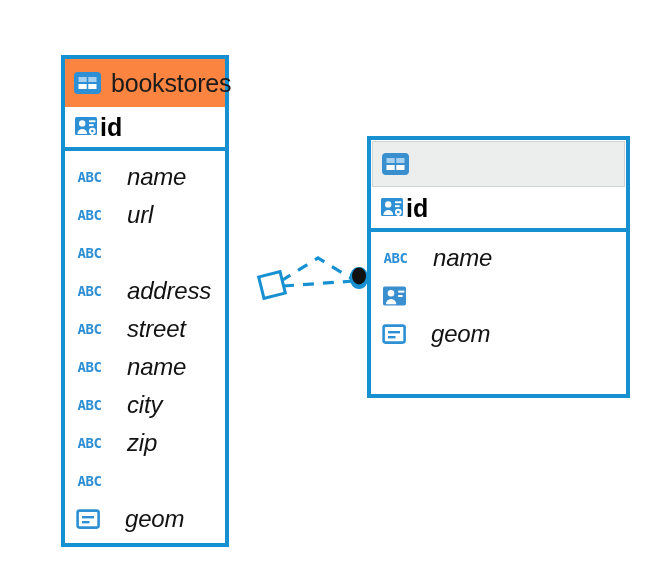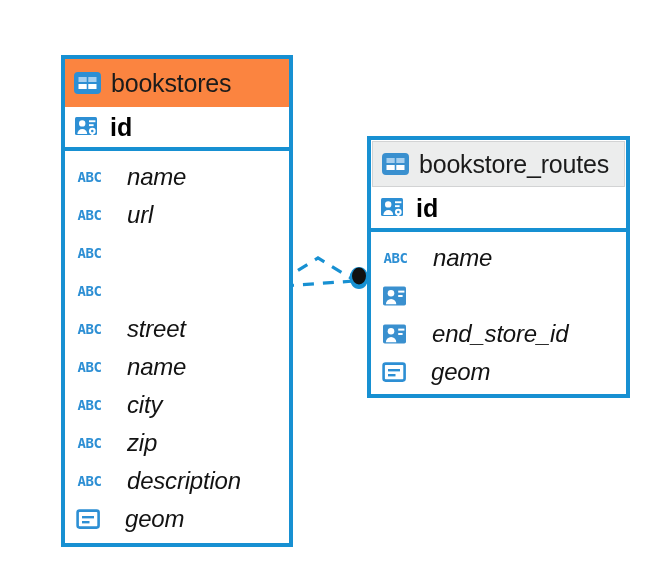--- a/index.html
+++ b/index.html
@@ -52,21 +52,20 @@
     white-space: nowrap;
   }
 
   
   .pk-row {
     box-sizing: border-box;
     height: 44px;
     display: flex;
     align-items: center;
     padding-left: 9px;
-    gap: 10px;
     border-bottom: 4px solid #1790d2;
   }
   .pk-label {
     font-size: 25px;
     font-weight: bold;
     color: #000000;
   }
 
   .field-list {
     padding-top: 7px;
@@ -131,21 +130,21 @@
     <g transform="translate(272,285) rotate(-14)">
       <rect x="-11" y="-11" width="22" height="22" fill="#ffffff" stroke="#1790d2" stroke-width="3"></rect>
     </g>
 
     <g>
       <ellipse cx="359" cy="278" rx="9.5" ry="11" fill="#1790d2"></ellipse>
       <ellipse cx="359" cy="276" rx="7" ry="8.5" fill="#111111"></ellipse>
     </g>
   </svg>
 
-  <div class="entity" style="left:61px; top:55px; width:232px; height:492px;">
+  <div class="entity" style="left:61px; top:55px; width:168px; height:492px;">
 
     <div class="entity-header accent">
       <span class="icon">
         <svg width="27" height="22" viewBox="0 0 27 22">
           <rect x="1.5" y="1.5" width="24" height="19" rx="2.5" fill="#2d8fd4" stroke="#2d8fd4" stroke-width="3"></rect>
           <rect x="4.5" y="5" width="8.2" height="5" fill="#a7cfee"></rect>
           <rect x="14.3" y="5" width="8.2" height="5" fill="#a7cfee"></rect>
           <rect x="4.5" y="12" width="8.2" height="5" fill="#ffffff"></rect>
           <rect x="14.3" y="12" width="8.2" height="5" fill="#ffffff"></rect>
         </svg>
@@ -181,20 +180,21 @@
         <span class="icon abc-icon">ABC</span>
         <span class="field-label">url</span>
       </div>
 
       <div class="field-row">
         <span class="icon abc-icon">ABC</span>
       </div>
 
       <div class="field-row">
         <span class="icon abc-icon">ABC</span>
+        <span class="field-label">address</span>
       </div>
 
       <div class="field-row">
         <span class="icon abc-icon">ABC</span>
         <span class="field-label">street</span>
       </div>
 
       <div class="field-row">
         <span class="icon abc-icon">ABC</span>
         <span class="field-label">name</span>
@@ -205,21 +205,20 @@
         <span class="field-label">city</span>
       </div>
 
       <div class="field-row">
         <span class="icon abc-icon">ABC</span>
         <span class="field-label">zip</span>
       </div>
 
       <div class="field-row">
         <span class="icon abc-icon">ABC</span>
-        <span class="field-label">description</span>
       </div>
 
       <div class="field-row">
         <span class="icon">
           <svg width="25" height="22" viewBox="0 0 25 22">
             <rect x="1.6" y="2.6" width="21" height="17" rx="2" fill="#ffffff" stroke="#2d8fd4" stroke-width="2.6"></rect>
             <rect x="6" y="8" width="12" height="2.4" fill="#2d8fd4"></rect>
             <rect x="6" y="13" width="7.5" height="2.4" fill="#2d8fd4"></rect>
           </svg>
         </span>
@@ -234,21 +233,20 @@
     <div class="entity-header neutral">
       <span class="icon">
         <svg width="27" height="22" viewBox="0 0 27 22">
           <rect x="1.5" y="1.5" width="24" height="19" rx="2.5" fill="#3a90cf" stroke="#3a90cf" stroke-width="3"></rect>
           <rect x="4.5" y="5" width="8.2" height="5" fill="#a7cfee"></rect>
           <rect x="14.3" y="5" width="8.2" height="5" fill="#a7cfee"></rect>
           <rect x="4.5" y="12" width="8.2" height="5" fill="#ffffff"></rect>
           <rect x="14.3" y="12" width="8.2" height="5" fill="#ffffff"></rect>
         </svg>
       </span>
-      <span class="entity-title">bookstore_routes</span>
     </div>
 
     <div class="pk-row">
       <span class="icon">
         <svg width="26" height="24" viewBox="0 0 26 24">
           <rect x="1" y="2" width="22" height="18" rx="1.5" fill="#2d8fd4"></rect>
           <circle cx="8.2" cy="8.4" r="3.2" fill="#ffffff"></circle>
           <path d="M 3.4 19 a 4.9 4.9 0 0 1 9.8 0 z" fill="#ffffff"></path>
           <rect x="15" y="5.3" width="6.4" height="1.9" fill="#ffffff"></rect>
           <rect x="15" y="9.2" width="4.6" height="1.9" fill="#ffffff"></rect>
@@ -273,32 +271,20 @@
           <svg width="26" height="22" viewBox="0 0 26 22">
             <rect x="1" y="1.5" width="23" height="19" rx="1.8" fill="#3a90cf"></rect>
             <circle cx="9" cy="8.2" r="3.3" fill="#ffffff"></circle>
             <path d="M 3.9 19.3 a 5.2 5.2 0 0 1 10.4 0 z" fill="#ffffff"></path>
             <rect x="16.2" y="5.6" width="6.2" height="2" fill="#ffffff"></rect>
             <rect x="16.2" y="10" width="4.4" height="2" fill="#ffffff"></rect>
           </svg>
         </span>
       </div>
 
-      <div class="field-row">
-        <span class="icon">
-          <svg width="26" height="22" viewBox="0 0 26 22">
-            <rect x="1" y="1.5" width="23" height="19" rx="1.8" fill="#3a90cf"></rect>
-            <circle cx="9" cy="8.2" r="3.3" fill="#ffffff"></circle>
-            <path d="M 3.9 19.3 a 5.2 5.2 0 0 1 10.4 0 z" fill="#ffffff"></path>
-            <rect x="16.2" y="5.6" width="6.2" height="2" fill="#ffffff"></rect>
-            <rect x="16.2" y="10" width="4.4" height="2" fill="#ffffff"></rect>
-          </svg>
-        </span>
-        <span class="field-label">end_store_id</span>
-      </div>
 
       <div class="field-row">
         <span class="icon">
           <svg width="25" height="22" viewBox="0 0 25 22">
             <rect x="1.6" y="2.6" width="21" height="17" rx="2" fill="#ffffff" stroke="#2d8fd4" stroke-width="2.6"></rect>
             <rect x="6" y="8" width="12" height="2.4" fill="#2d8fd4"></rect>
             <rect x="6" y="13" width="7.5" height="2.4" fill="#2d8fd4"></rect>
           </svg>
         </span>
         <span class="field-label">geom</span>

